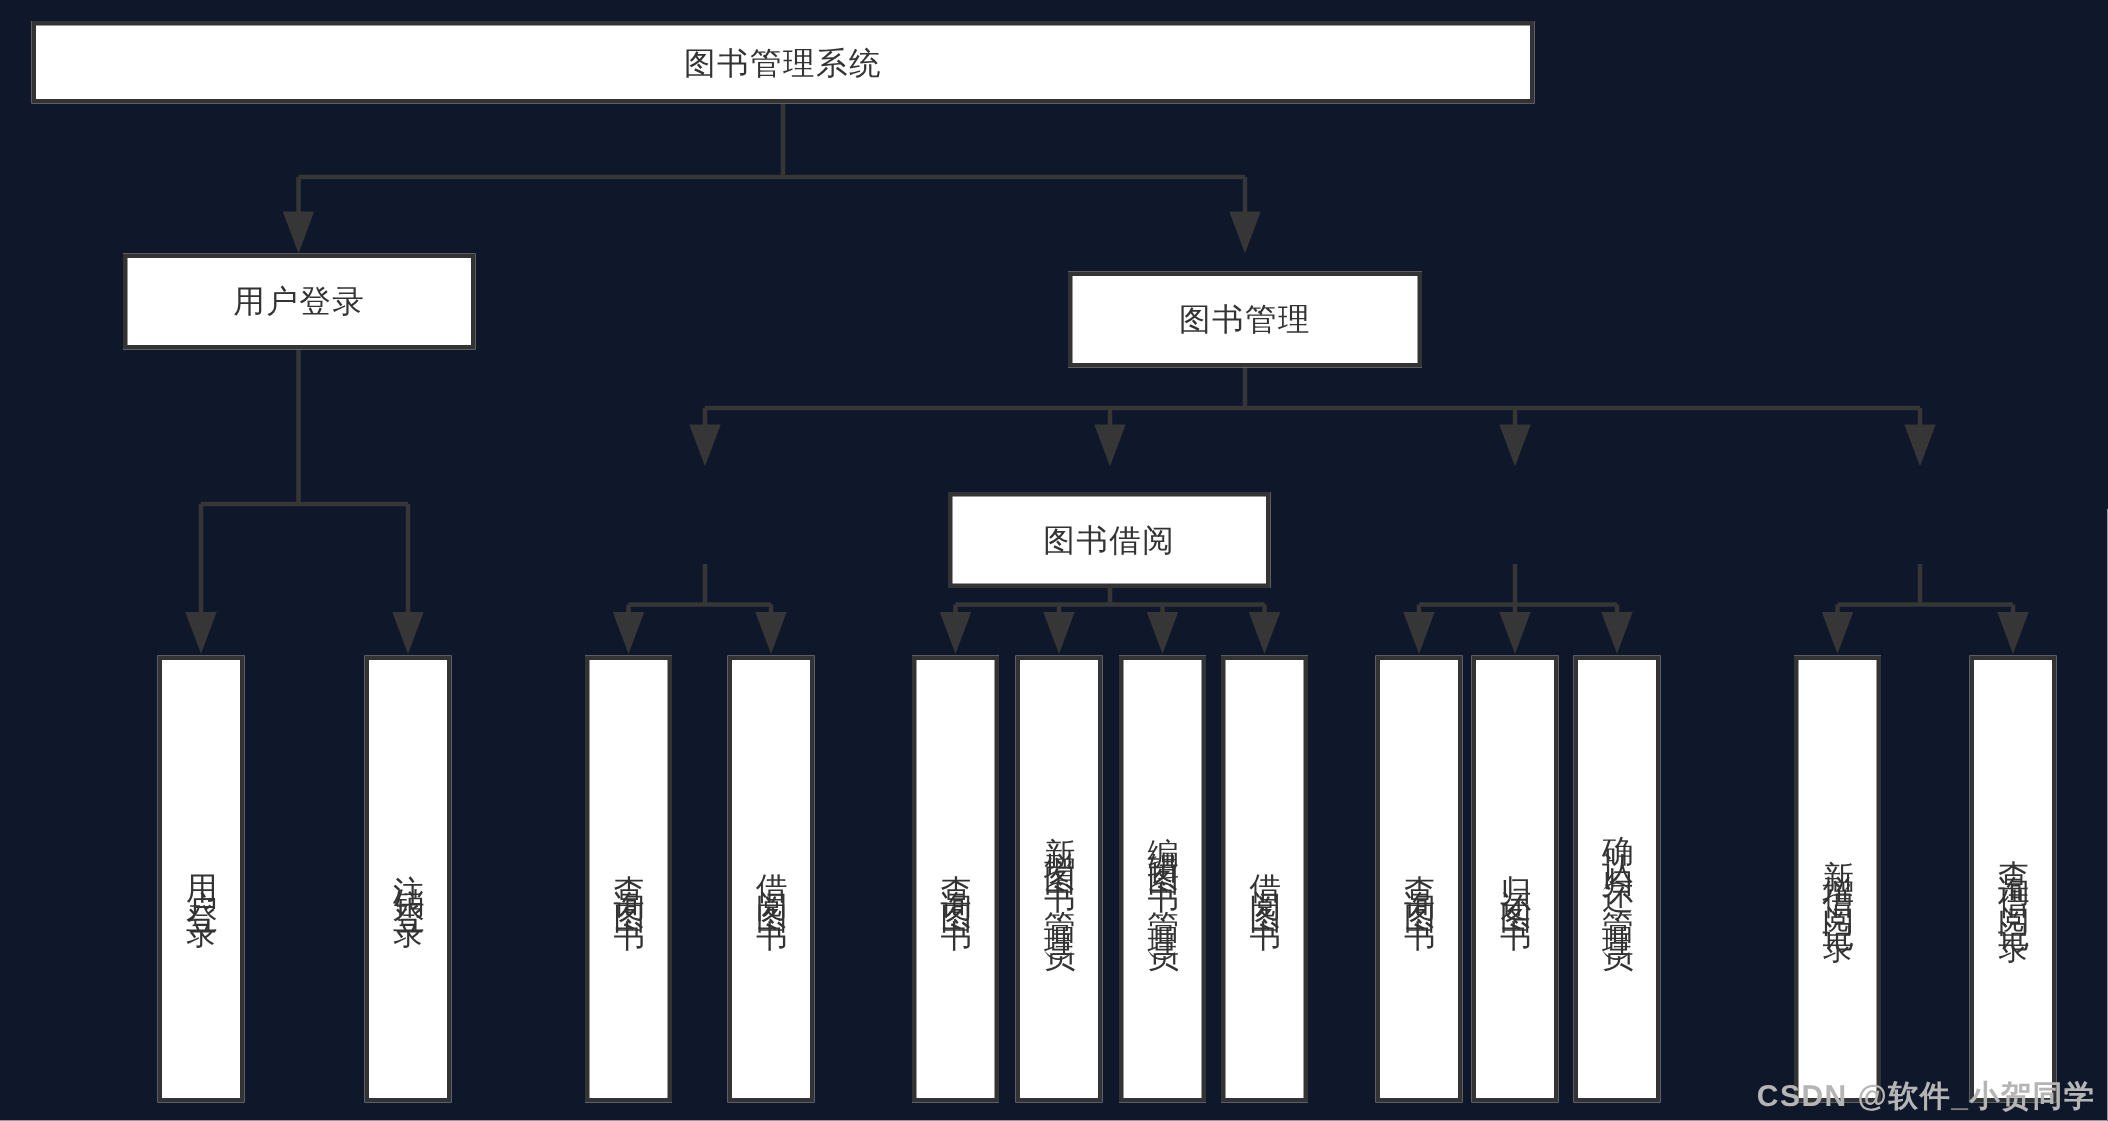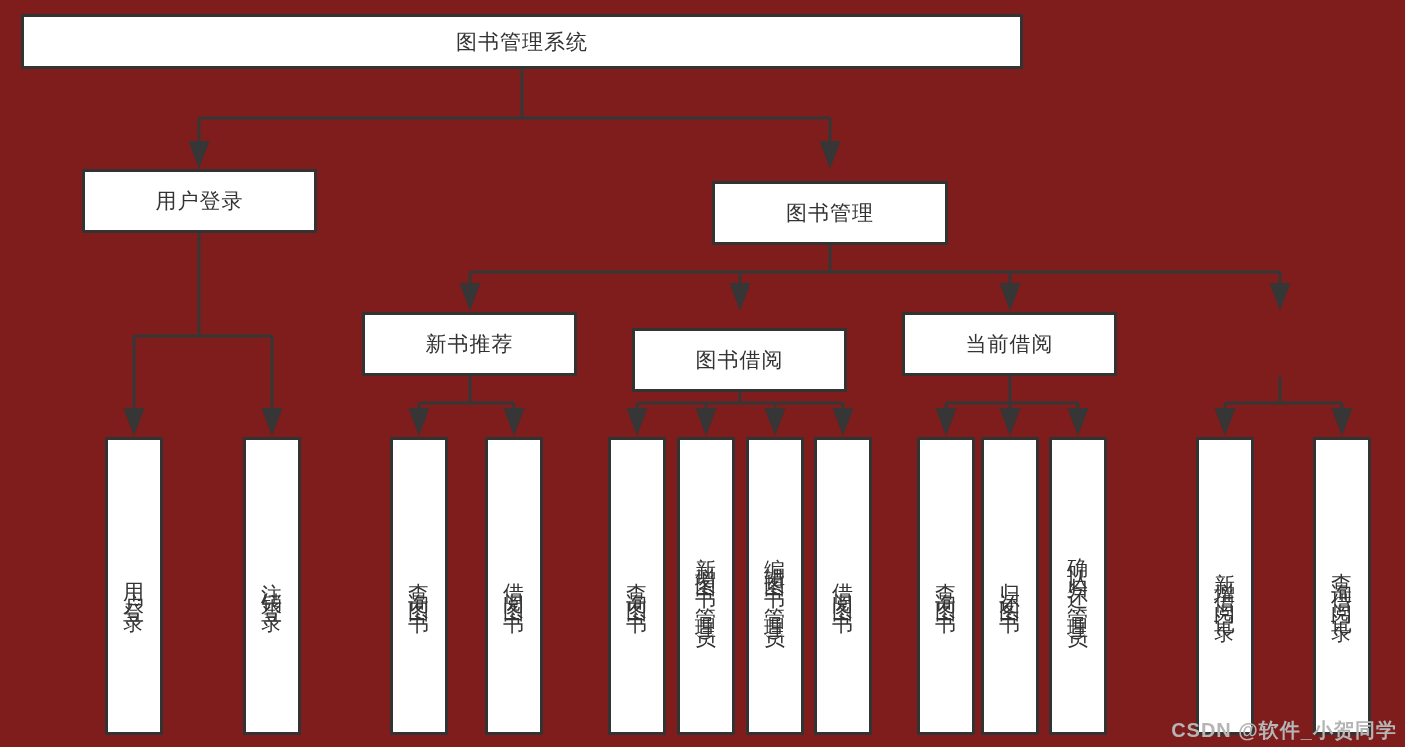--- a/index.html
+++ b/index.html
@@ -4,21 +4,21 @@
 <style>
   html, body {
     margin: 0;
     padding: 0;
     background: #ffffff;
   }
   .stage {
     position: relative;
     width: 1405px;
     height: 747px;
-    background: #7f1d1d;
+    background: #0f172a;
     overflow: hidden;
     font-family: "Liberation Sans", "DejaVu Sans", sans-serif;
   }
   .wires {
     position: absolute;
     left: 0;
     top: 0;
     width: 1405px;
     height: 747px;
     display: block;
@@ -152,29 +152,23 @@
     <span>图书管理系统</span>
   </div>
 
   <div class="node hbox" style="left:82px; top:169px; width:235px; height:64px;">
     <span>用户登录</span>
   </div>
   <div class="node hbox" style="left:712px; top:169px; width:236px; height:64px;margin-top:12px;">
     <span>图书管理</span>
   </div>
 
-  <div class="node hbox" style="left:362px; top:312px; width:215px; height:64px;">
-    <span>新书推荐</span>
-  </div>
   <div class="node hbox" style="left:632px; top:328px; width:215px; height:64px;">
     <span>图书借阅</span>
   </div>
-  <div class="node hbox" style="left:902px; top:312px; width:215px; height:64px;">
-    <span>当前借阅</span>
-  </div>
 
   <div class="node vbox" style="left:105px;">
     <span class="vtext">用户登录</span>
   </div>
   <div class="node vbox" style="left:243px;">
     <span class="vtext">注销登录</span>
   </div>
 
   <div class="node vbox" style="left:390px;">
     <span class="vtext">查询图书</span>

